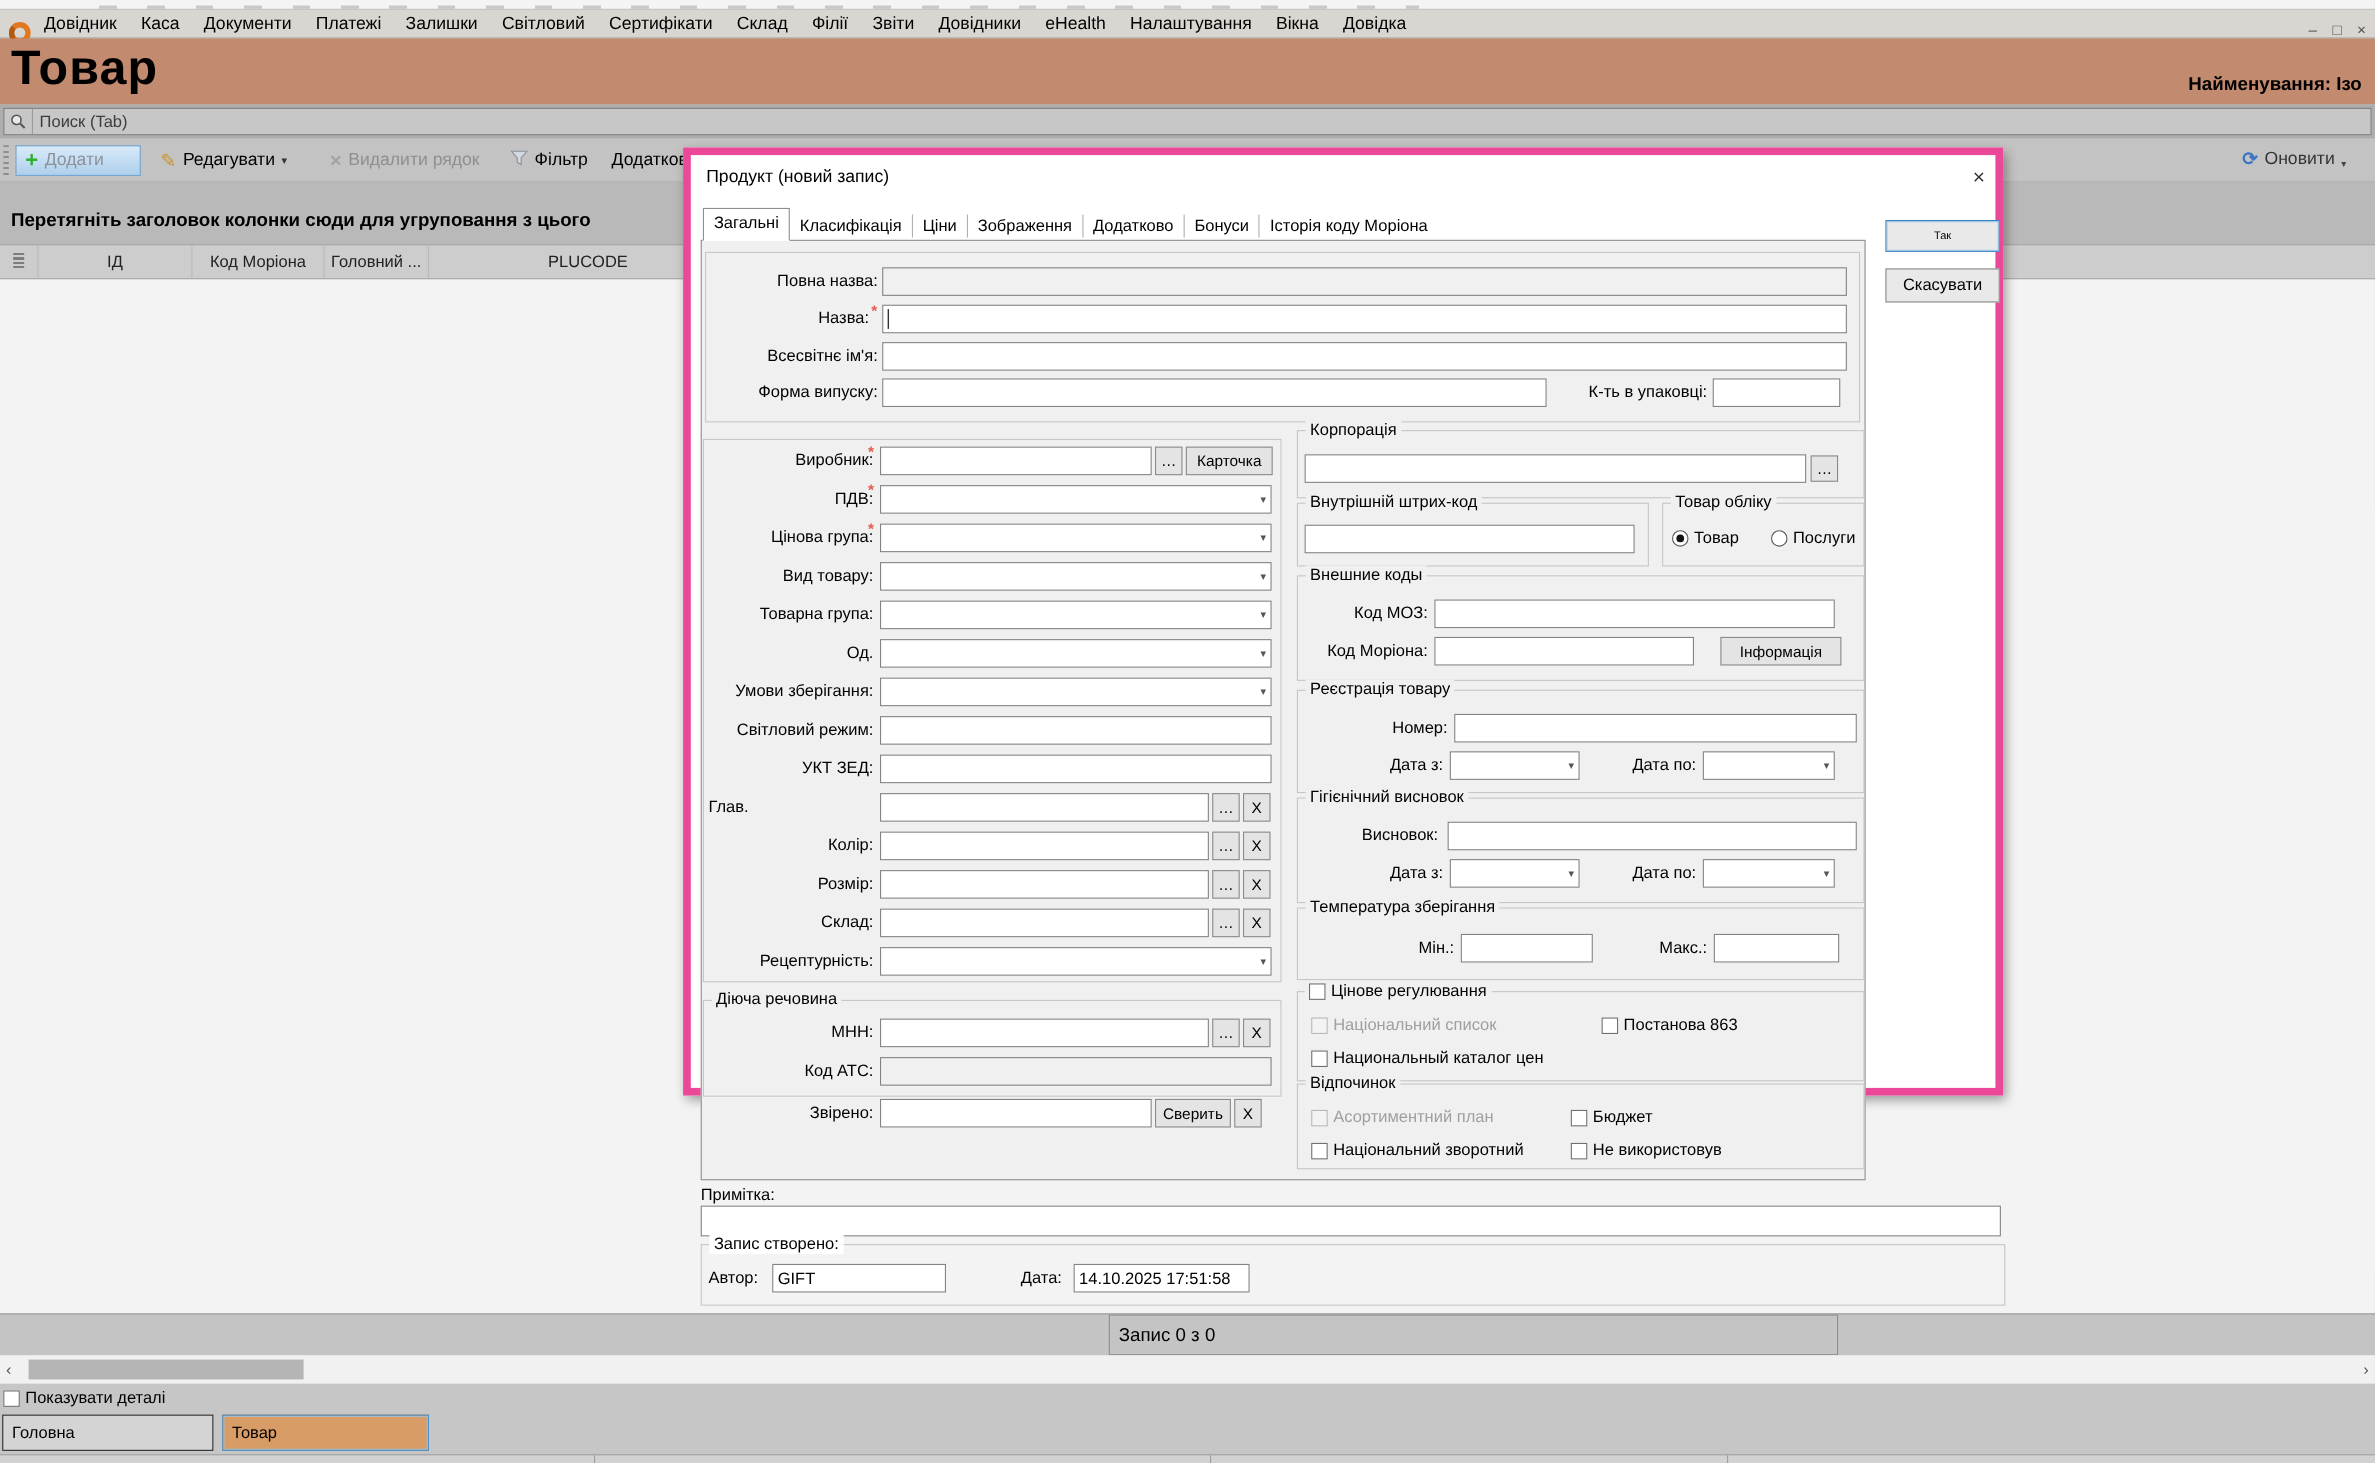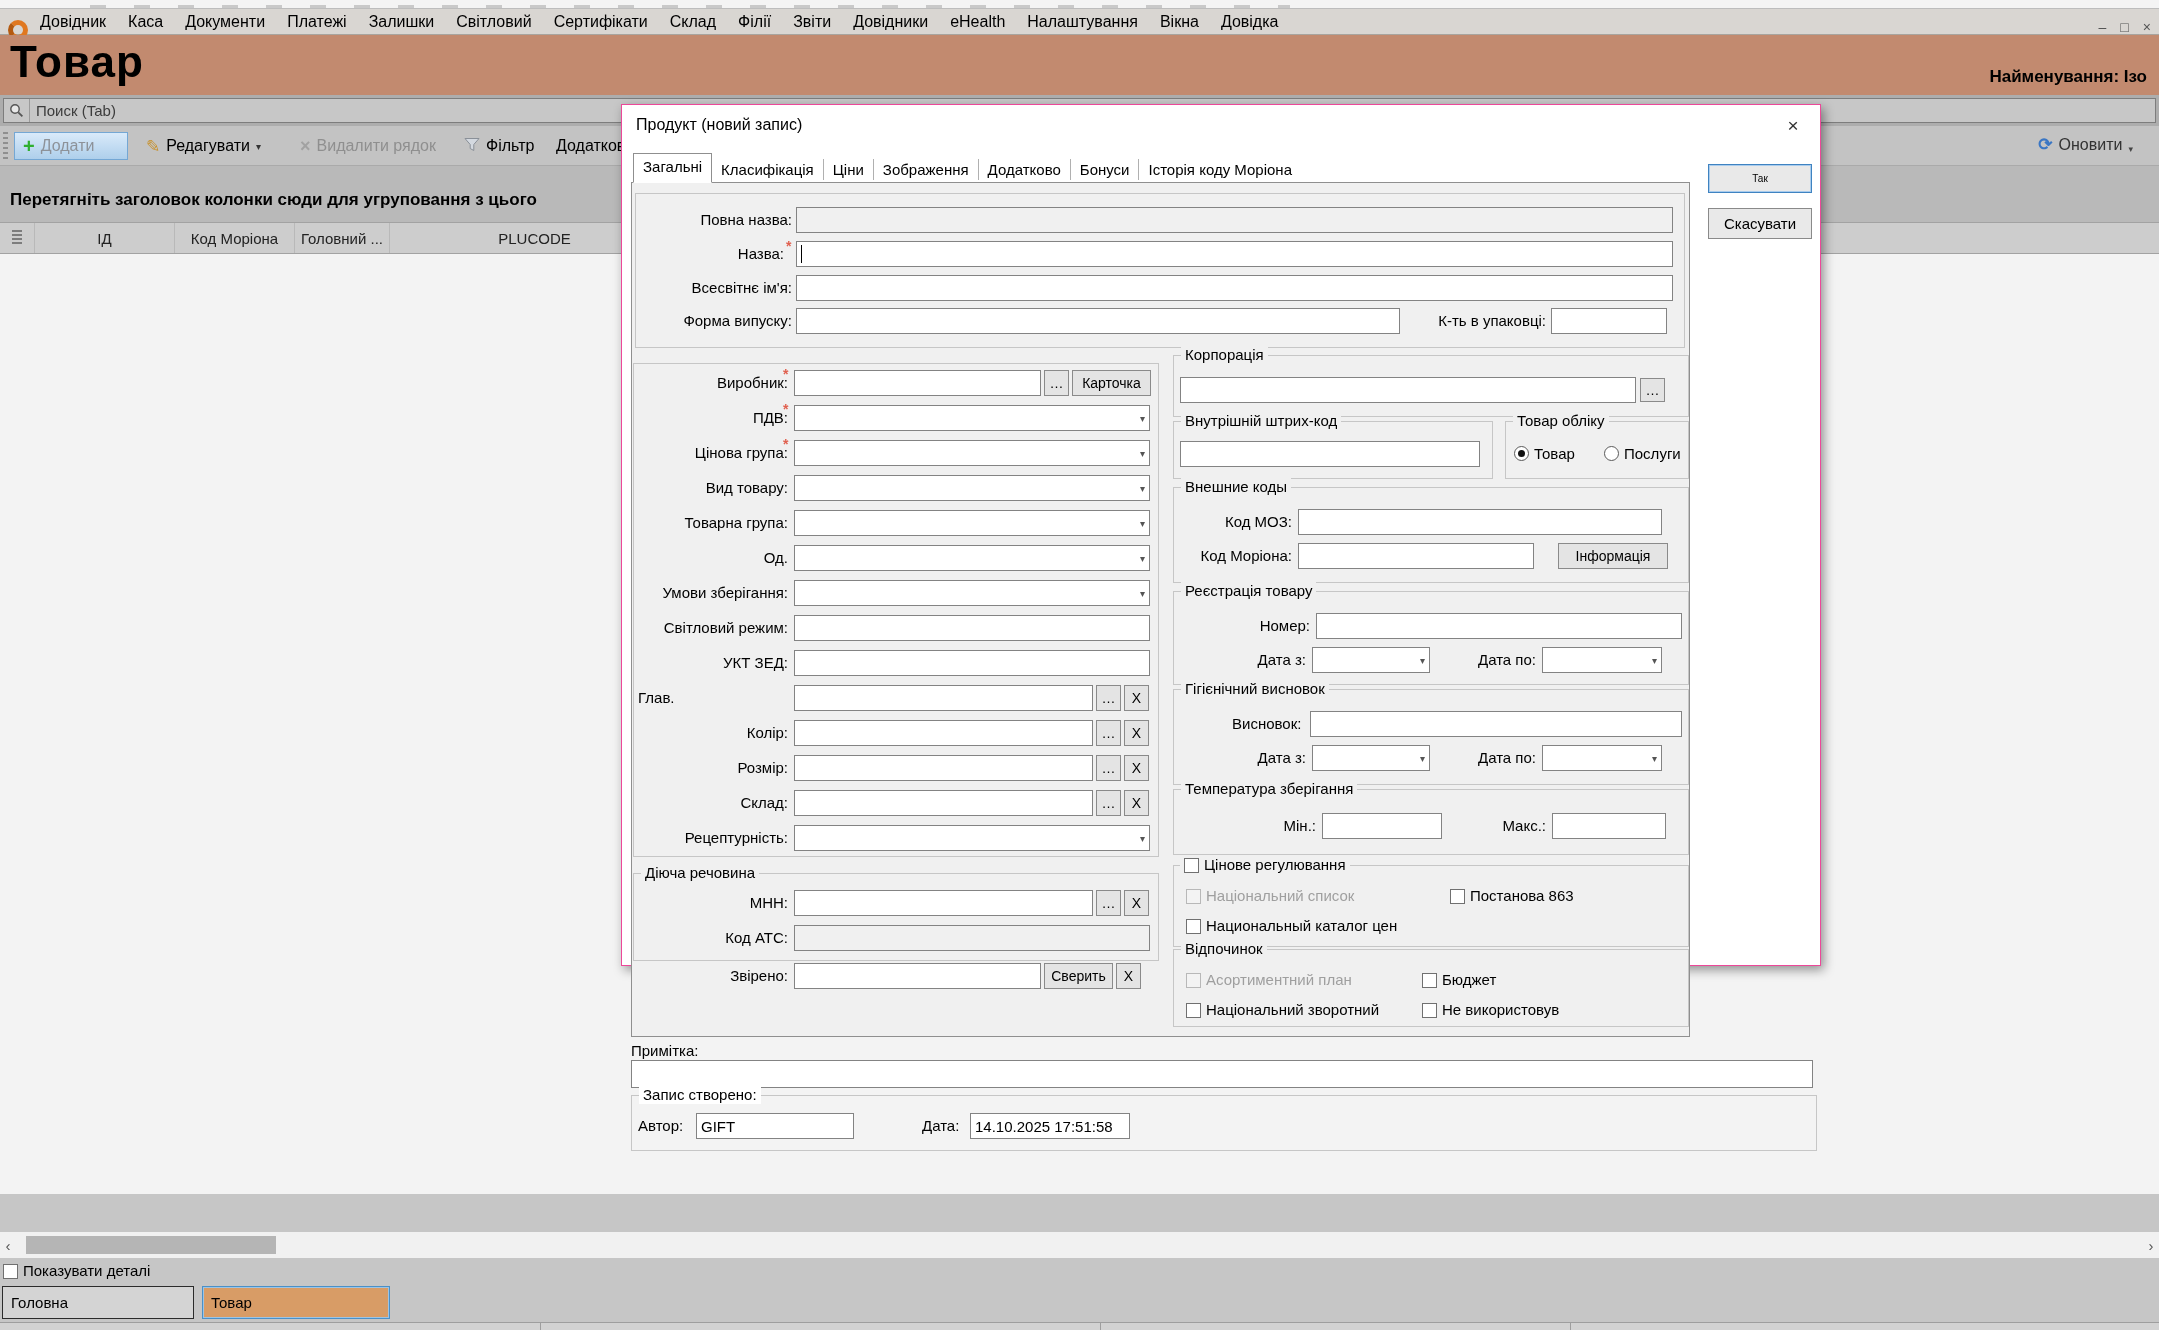--- a/index.html
+++ b/index.html
@@ -47,21 +47,21 @@
 #hscroll{left:0;top:1232px;width:2159px;height:26px;background:#f1f1f1}
 .sarrow{position:absolute;top:3px;width:16px;height:20px;display:flex;align-items:center;justify-content:center;color:#555;font-size:15px}
 #hthumb{position:absolute;left:26px;top:4px;width:250px;height:18px;background:#b5b5b5}
 #detailsrow{left:0;top:1258px;width:2159px;height:28px;background:#c6c6c6}
 #bottomtabs{left:0;top:1286px;width:2159px;height:36px;background:#c6c6c6}
 .ftab{position:absolute;top:0;height:33px;display:flex;align-items:center;padding:0 8px;font-size:15px}
 #ftab-home{left:2px;width:192px;background:#d4d4d4;border:1px solid #2b2b2b}
 #ftab-goods{left:202px;width:188px;background:#d89c66;border:1px solid #4a90c8;box-shadow:0 0 0 1px #9cc4e4 inset}
 #bottom-sliver{left:0;top:1322px;width:2159px;height:8px;background:#d2d2d2;border-top:1px solid #9e9e9e;background-image:linear-gradient(#9e9e9e,#9e9e9e),linear-gradient(#9e9e9e,#9e9e9e),linear-gradient(#9e9e9e,#9e9e9e);background-size:1px 8px;background-repeat:no-repeat;background-position:540px 0,1100px 0,1570px 0}
 
-#dialog{position:absolute;left:621px;top:104px;width:1200px;height:862px;background:#fff;border:1px solid #ec4899;box-shadow:3px 4px 10px rgba(0,0,0,.4);z-index:10}
+#dialog{position:absolute;left:621px;top:134px;width:1200px;height:862px;background:#fff;border:7px solid #ec4899;box-shadow:3px 4px 10px rgba(0,0,0,.4);z-index:10}
 #dlg-title{position:absolute;left:14px;top:11px;font-size:16px}
 #dlg-close{position:absolute;left:1156px;top:6px;width:30px;height:30px;display:flex;align-items:center;justify-content:center;font-size:19px;color:#333}
 #dlg-tabs{position:absolute;left:11px;top:48px;display:flex;align-items:flex-end;height:30px}
 .dtab{font-size:15px;padding:4px 9px 5px;white-space:nowrap;cursor:default}
 .dtab.on{background:#fff;border:1px solid #8f8f8f;border-bottom:1px solid #fff;position:relative;z-index:3;padding-bottom:7px}
 .dtab.off{border-right:1px solid #b0b0b0;margin-bottom:3px;padding:2px 9px}
 #tabpanel{position:absolute;left:9px;top:77px;width:1059px;height:855px;background:#f0f0f0;border:1px solid #8f8f8f}
 #btn-ok{position:absolute;left:1086px;top:59px;width:104px;height:29px;background:#e9e9e9;border:1px solid #3f83c1;box-shadow:0 0 0 1px #a9cced inset;font-size:10px}
 #btn-cancel{position:absolute;left:1086px;top:103px;width:104px;height:31px;background:#e9e9e9;border:1px solid #8a8a8a;font-size:15px}
 .lbl{position:absolute;font-size:15px;height:20px;line-height:20px;white-space:nowrap}
@@ -173,20 +173,25 @@
         <span class="dots"></span>
       </div>
     <div class="hcell" style="width:140px">ІД</div>
     <div class="hcell" style="width:120px">Код Моріона</div>
     <div class="hcell" style="width:95px">Головний ...</div>
     <div class="hcell" style="width:290px">PLUCODE</div>
   </div>
 
   <div id="gridarea" class="abs"></div>
 
+  <div id="statusrow" class="abs">
+    <div id="status-box">
+      <span>Запис 0 з 0</span>
+    </div>
+  </div>
 
   <div id="hscroll" class="abs">
     <span class="sarrow" style="left:0">‹</span>
     <span id="hthumb"></span>
     <span class="sarrow" style="right:0">›</span>
   </div>
 
   <div id="detailsrow" class="abs">
     <span class="cb" style="left:3px;top:4px">
       <span class="box"></span>

